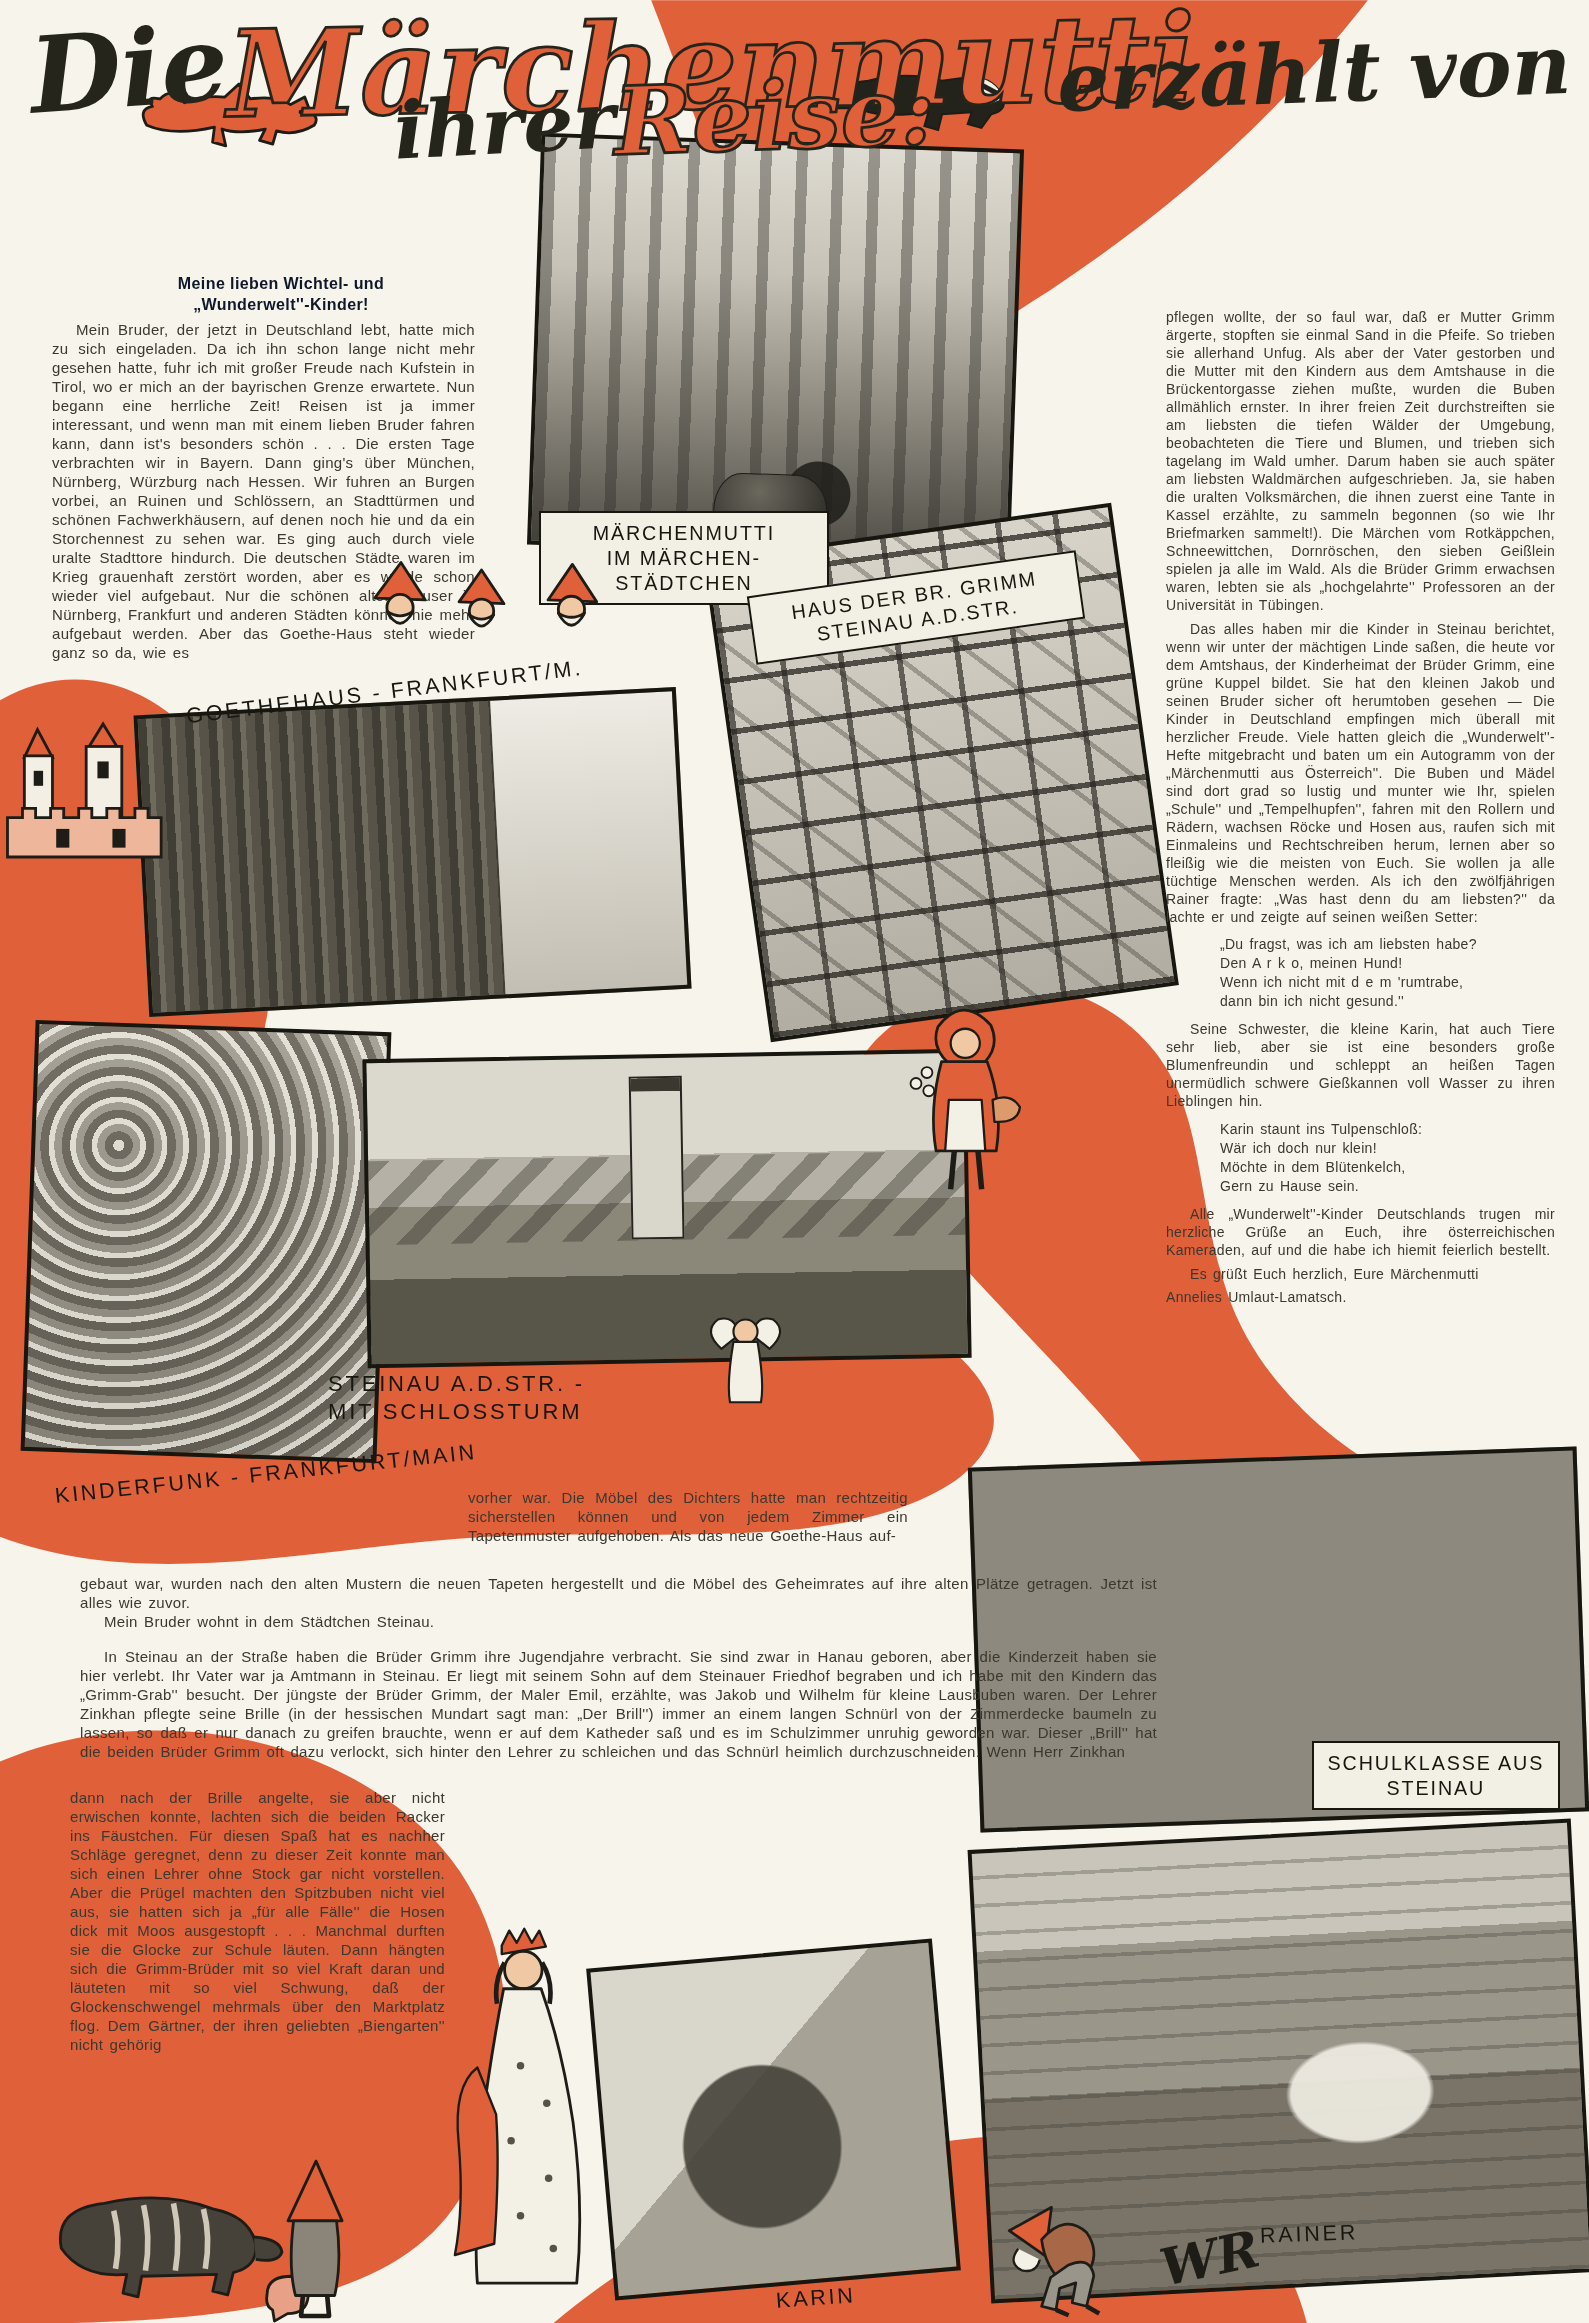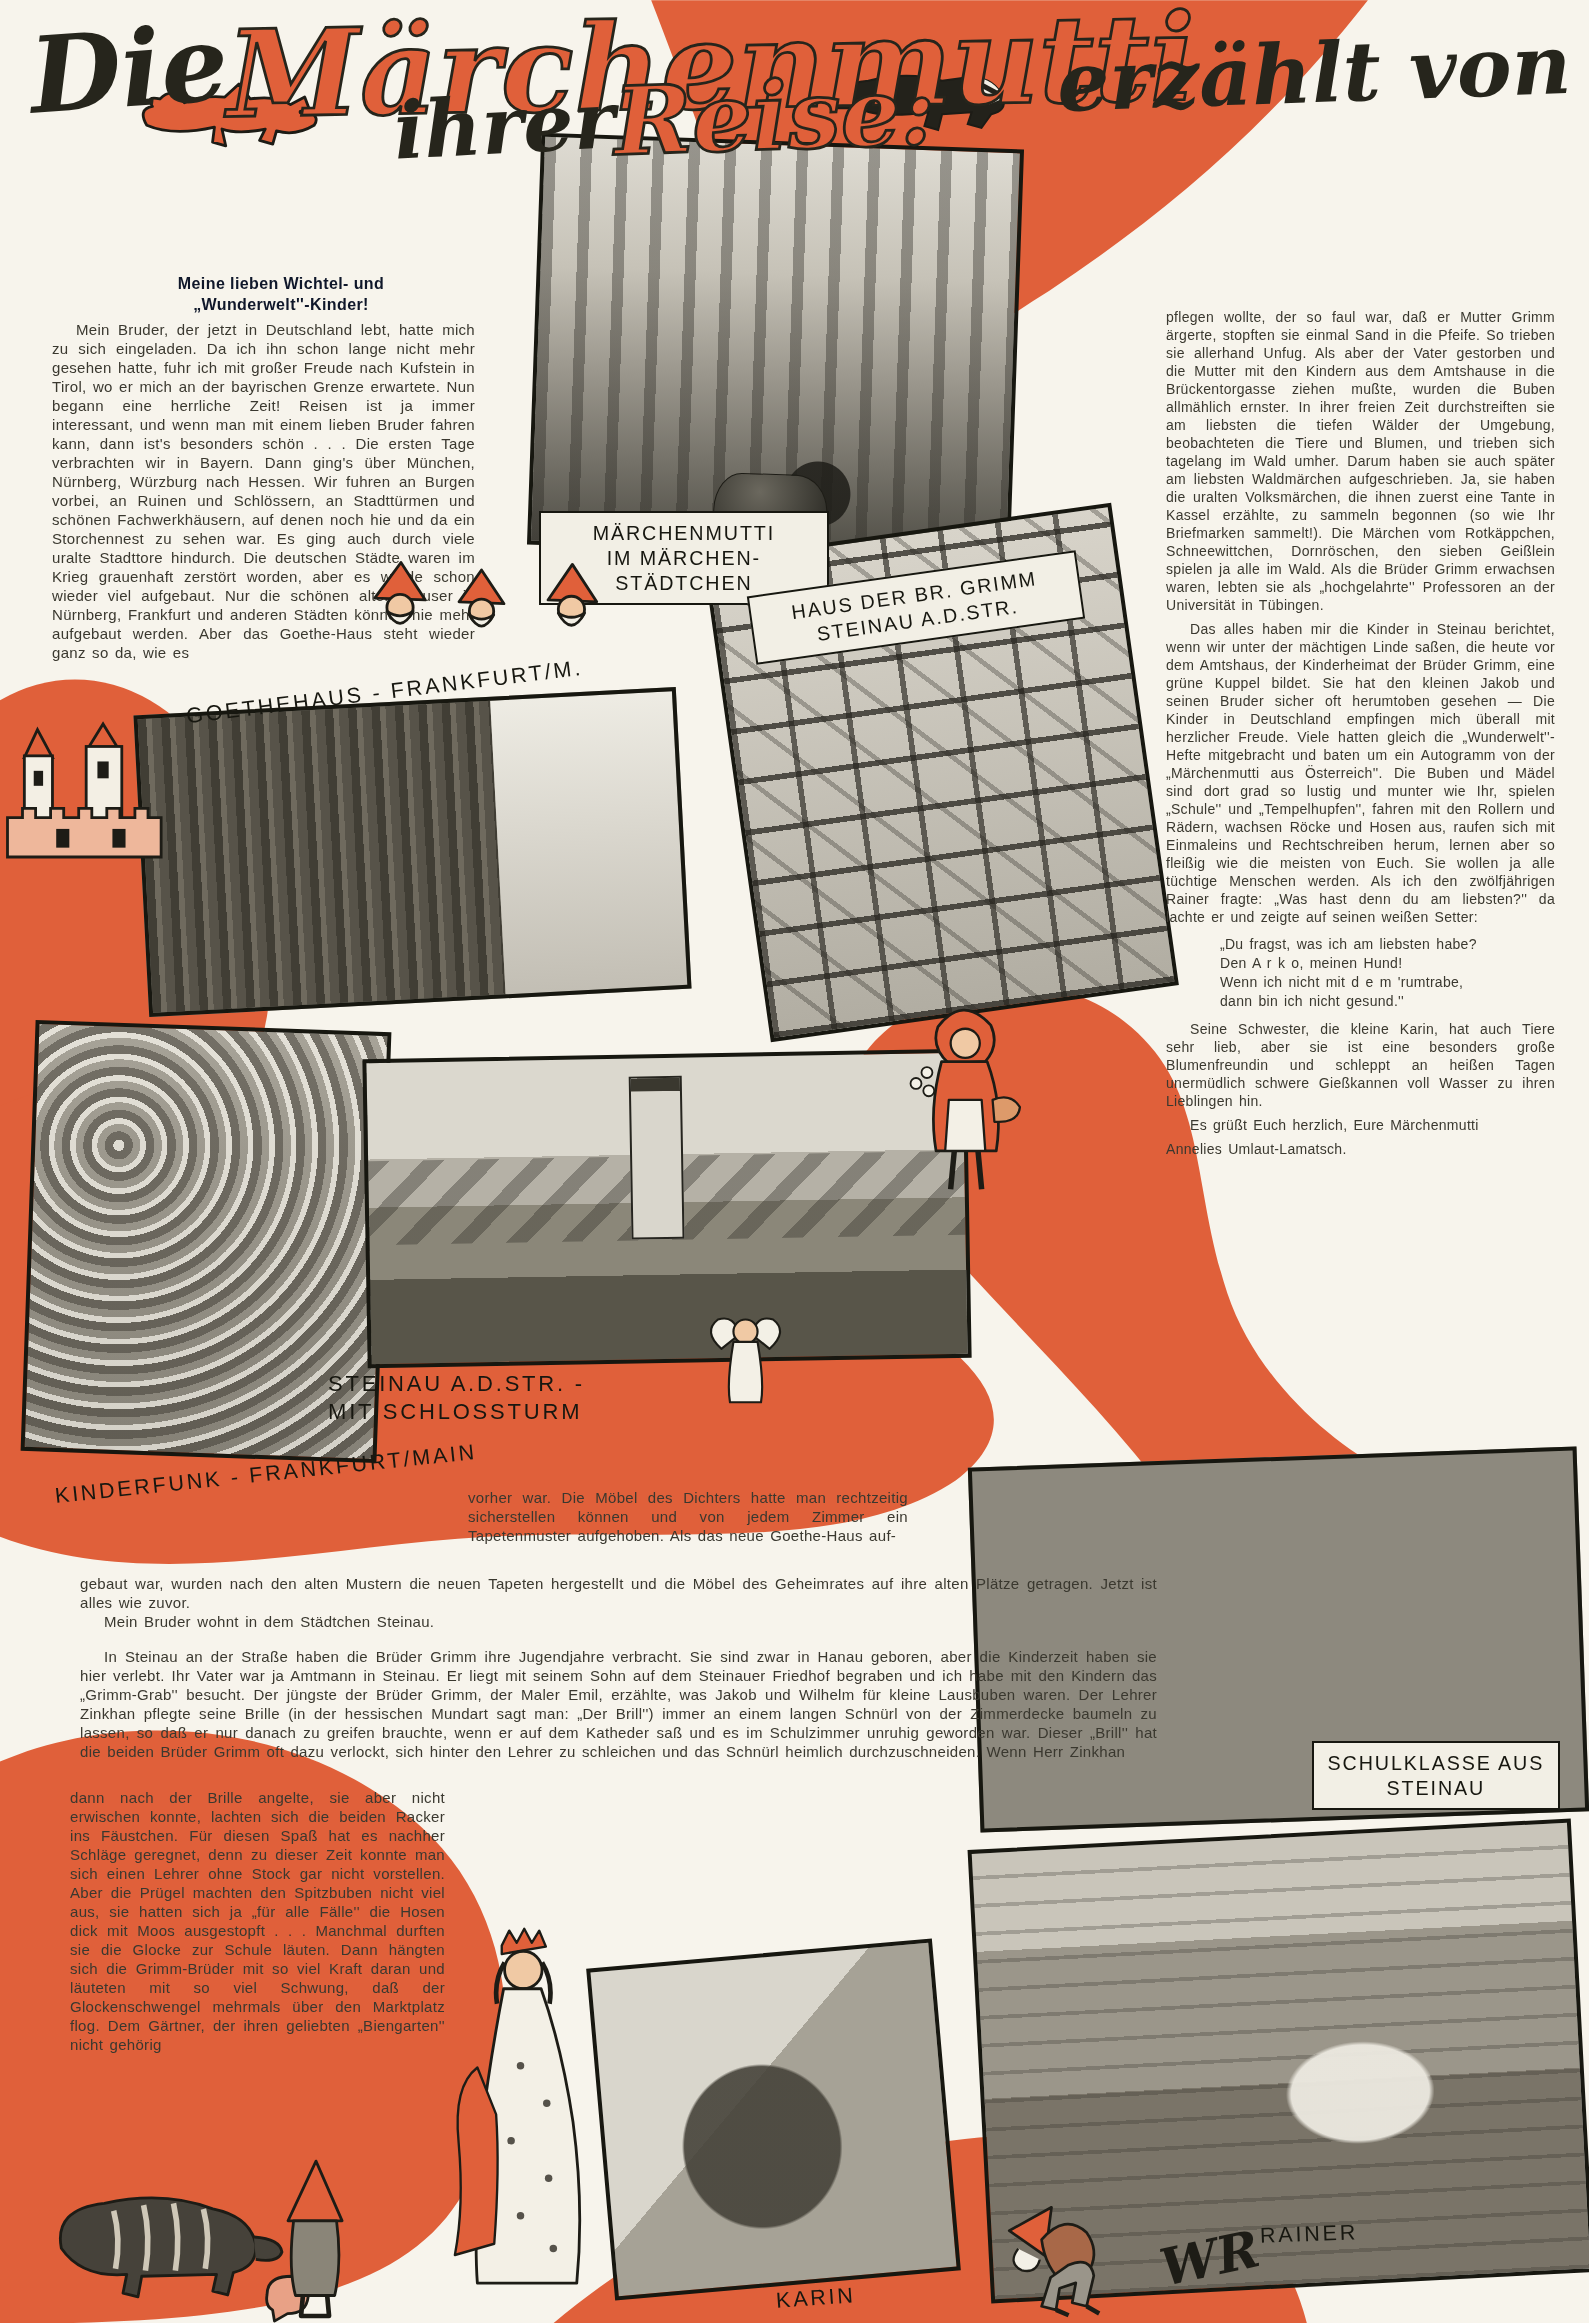--- a/index.html
+++ b/index.html
@@ -115,20 +115,27 @@
   <div class="txt" style="left:1166px;top:308px;width:389px;font-size:14px;line-height:18px;">
     <p>pflegen wollte, der so faul war, daß er Mutter Grimm ärgerte, stopften sie einmal Sand in die Pfeife. So trieben sie allerhand Unfug. Als aber der Vater gestorben und die Mutter mit den Kindern aus dem Amtshause in die Brückentorgasse ziehen mußte, wurden die Buben allmählich ernster. In ihrer freien Zeit durchstreiften sie am liebsten die tiefen Wälder der Umgebung, beobachteten die Tiere und Blumen, und trieben sich tagelang im Wald umher. Darum haben sie auch später am liebsten Waldmärchen aufgeschrieben. Ja, sie haben die uralten Volksmärchen, die ihnen zuerst eine Tante in Kassel erzählte, zu sammeln begonnen (so wie Ihr Briefmarken sammelt!). Die Märchen vom Rotkäppchen, Schneewittchen, Dornröschen, den sieben Geißlein spielen ja alle im Wald. Als die Brüder Grimm erwachsen waren, lebten sie als „hochgelahrte'' Professoren an der Universität in Tübingen.</p>
     <p class="indent">Das alles haben mir die Kinder in Steinau berichtet, wenn wir unter der mächtigen Linde saßen, die heute vor dem Amtshaus, der Kinderheimat der Brüder Grimm, eine grüne Kuppel bildet. Sie hat den kleinen Jakob und seinen Bruder sicher oft herumtoben gesehen — Die Kinder in Deutschland empfingen mich überall mit herzlicher Freude. Viele hatten gleich die „Wunderwelt''-Hefte mitgebracht und baten um ein Autogramm von der „Märchenmutti aus Österreich''. Die Buben und Mädel sind dort grad so lustig und munter wie Ihr, spielen „Schule'' und „Tempelhupfen'', fahren mit den Rollern und Rädern, wachsen Röcke und Hosen aus, raufen sich mit Einmaleins und Rechtschreiben herum, lernen aber so fleißig wie die meisten von Euch. Sie wollen ja alle tüchtige Menschen werden. Als ich den zwölfjährigen Rainer fragte: „Was hast denn du am liebsten?'' da lachte er und zeigte auf seinen weißen Setter:</p>
     <div class="poem">
       <div>„Du fragst, was ich am liebsten habe?</div>
       <div>Den A r k o, meinen Hund!</div>
       <div>Wenn ich nicht mit d e m 'rumtrabe,</div>
       <div>dann bin ich nicht gesund.''</div>
     </div>
     <p class="indent">Seine Schwester, die kleine Karin, hat auch Tiere sehr lieb, aber sie ist eine besonders große Blumenfreundin und schleppt an heißen Tagen unermüdlich schwere Gießkannen voll Wasser zu ihren Lieblingen hin.</p>
+    <div class="poem">
+      <div>Karin staunt ins Tulpenschloß:</div>
+      <div>Wär ich doch nur klein!</div>
+      <div>Möchte in dem Blütenkelch,</div>
+      <div>Gern zu Hause sein.</div>
+    </div>
+    <p class="indent">Alle „Wunderwelt''-Kinder Deutschlands trugen mir herzliche Grüße an Euch, ihre österreichischen Kameraden, auf und die habe ich hiemit feierlich bestellt.</p>
     <p class="indent">Es grüßt Euch herzlich, Eure Märchenmutti</p>
     <p class="sig">Annelies Umlaut-Lamatsch.</p>
   </div>
 
   <div class="photo ph-street" style="left:534px;top:141px;width:483px;height:412px;transform:rotate(2deg);">
     <div class="inphoto" style="left:38%;bottom:6%;width:112px;height:49px;border-radius:28px 32px 7.5px 7.5px/37px 37px 7.5px 7.5px;background:radial-gradient(circle at 40% 35%,#6b685e,#2e2d27);border:1.9px solid #1d1c16;"></div>
   </div>
   <div class="cap-box" style="left:539px;top:511px;width:267px;">
     <div>MÄRCHENMUTTI</div>
     <div>IM MÄRCHEN-</div>

